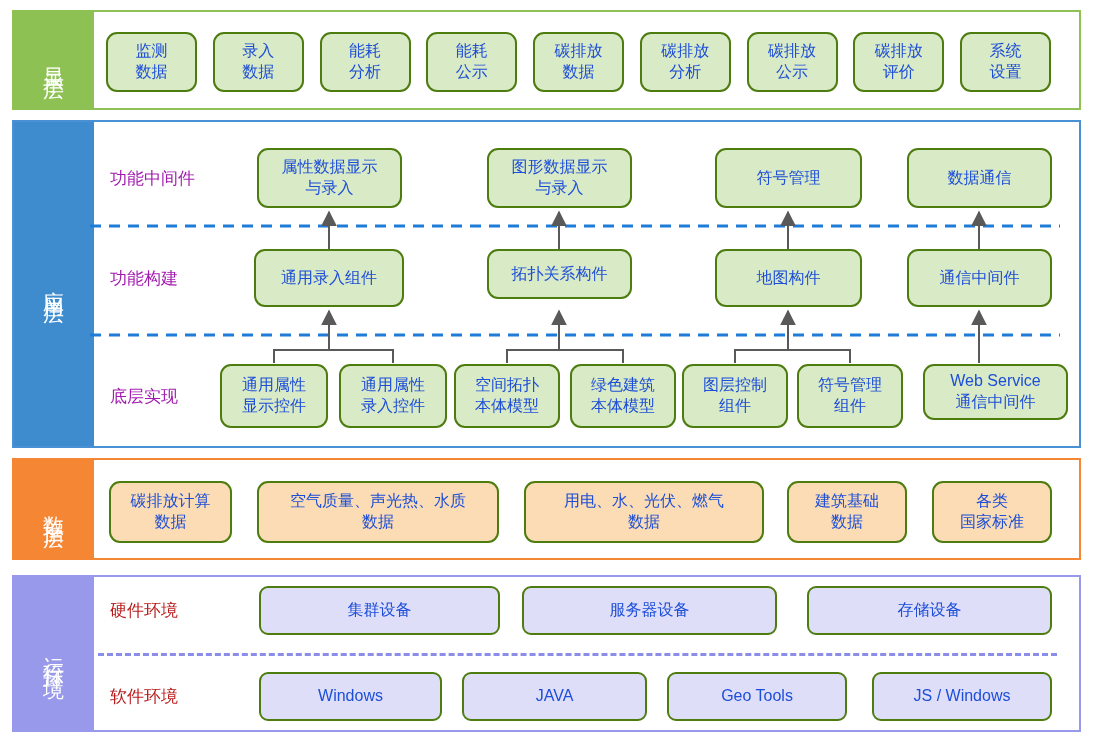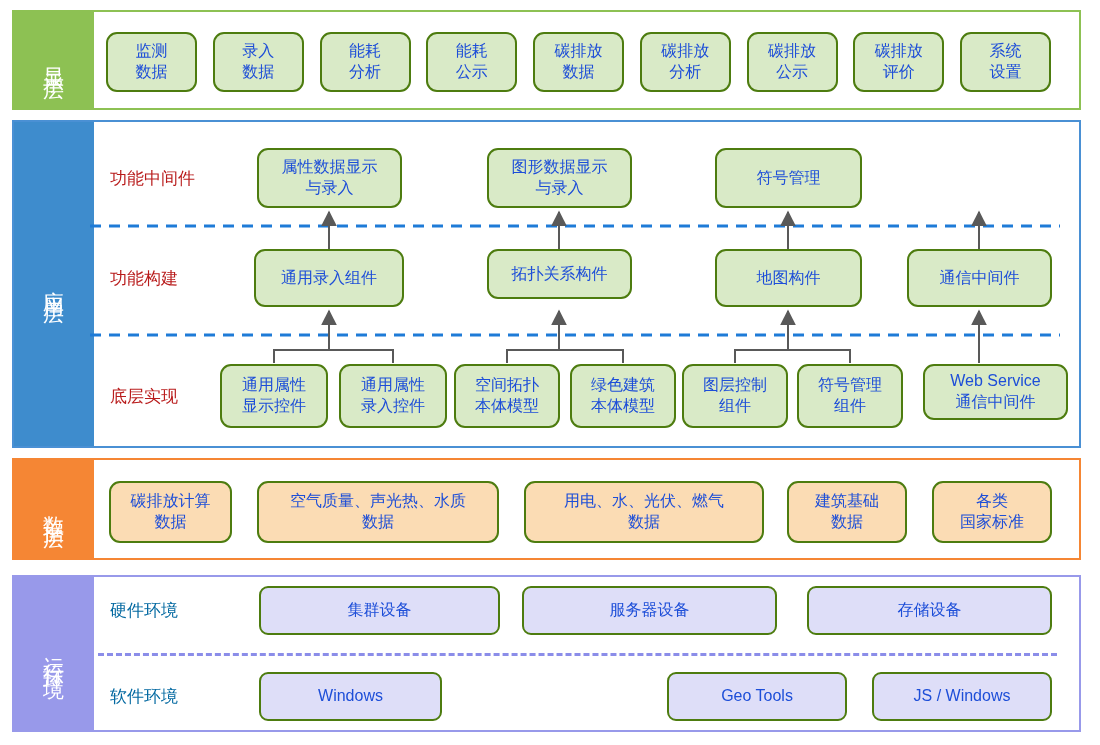--- a/index.html
+++ b/index.html
@@ -28,22 +28,22 @@
   .gbox { background:#d9eac7; }
   .obox { background:#fbdcb4; }
   .pbox { background:#dedef8; }
 
   .display-row { position:absolute; left:92px; right:28px; top:20px; height:60px;
     display:flex; justify-content:space-between; }
   .display-row .box { position:static; width:91px; height:60px; }
 
   .row-label { position:absolute; display:flex; align-items:center;
     font-size:17px; white-space:nowrap; }
-  .app-label { color:#b91c1c; }
-  .rt-label  { color:#0369a1; }
+  .app-label { color:#a21caf; }
+  .rt-label  { color:#b91c1c; }
 
   .connectors { position:absolute; left:0; top:0; width:1065px; height:324px; }
 
   .rt-divider { position:absolute; left:84px; right:22px; top:76px;
     border-top:3px dashed #8b8de9; }
 </style>
 </head>
 <body>
 
 <div class="layer layer-display">
@@ -100,20 +100,21 @@
     <line x1="774" y1="228" x2="774" y2="189" stroke="#595959" stroke-width="2" marker-end="url(#ah)"></line>
     <line x1="965" y1="241" x2="965" y2="189" stroke="#595959" stroke-width="2" marker-end="url(#ah)"></line>
   </svg>
 
   <div class="row-label app-label" style="left:96px; top:26px; height:60px;">功能中间件</div>
   <div class="box gbox" style="left:243px; top:26px; width:145px; height:60px;">属性数据显示
 与录入</div>
   <div class="box gbox" style="left:473px; top:26px; width:145px; height:60px;">图形数据显示
 与录入</div>
   <div class="box gbox" style="left:701px; top:26px; width:147px; height:60px;">符号管理</div>
+  <div class="box gbox" style="left:893px; top:26px; width:145px; height:60px;">数据通信</div>
 
   <div class="row-label app-label" style="left:96px; top:127px; height:58px;">功能构建</div>
   <div class="box gbox" style="left:240px; top:127px; width:150px; height:58px;">通用录入组件</div>
   <div class="box gbox" style="left:473px; top:127px; width:145px; height:50px;">拓扑关系构件</div>
   <div class="box gbox" style="left:701px; top:127px; width:147px; height:58px;">地图构件</div>
   <div class="box gbox" style="left:893px; top:127px; width:145px; height:58px;">通信中间件</div>
 
   <div class="row-label app-label" style="left:96px; top:242px; height:64px;">底层实现</div>
   <div class="box gbox" style="left:206px; top:242px; width:108px; height:64px;">通用属性
 显示控件</div>
@@ -154,15 +155,16 @@
 
   <div class="row-label rt-label" style="left:96px; top:9px; height:49px;">硬件环境</div>
   <div class="box pbox" style="left:245px; top:9px; width:241px; height:49px; border-radius:9px;">集群设备</div>
   <div class="box pbox" style="left:508px; top:9px; width:255px; height:49px; border-radius:9px;">服务器设备</div>
   <div class="box pbox" style="left:793px; top:9px; width:245px; height:49px; border-radius:9px;">存储设备</div>
 
   <div class="rt-divider"></div>
 
   <div class="row-label rt-label" style="left:96px; top:95px; height:49px;">软件环境</div>
   <div class="box pbox" style="left:245px; top:95px; width:183px; height:49px; border-radius:9px;">Windows</div>
+  <div class="box pbox" style="left:448px; top:95px; width:185px; height:49px; border-radius:9px;">JAVA</div>
   <div class="box pbox" style="left:653px; top:95px; width:180px; height:49px; border-radius:9px;">Geo Tools</div>
   <div class="box pbox" style="left:858px; top:95px; width:180px; height:49px; border-radius:9px;">JS / Windows</div>
 </div>
 
 </body></html>

